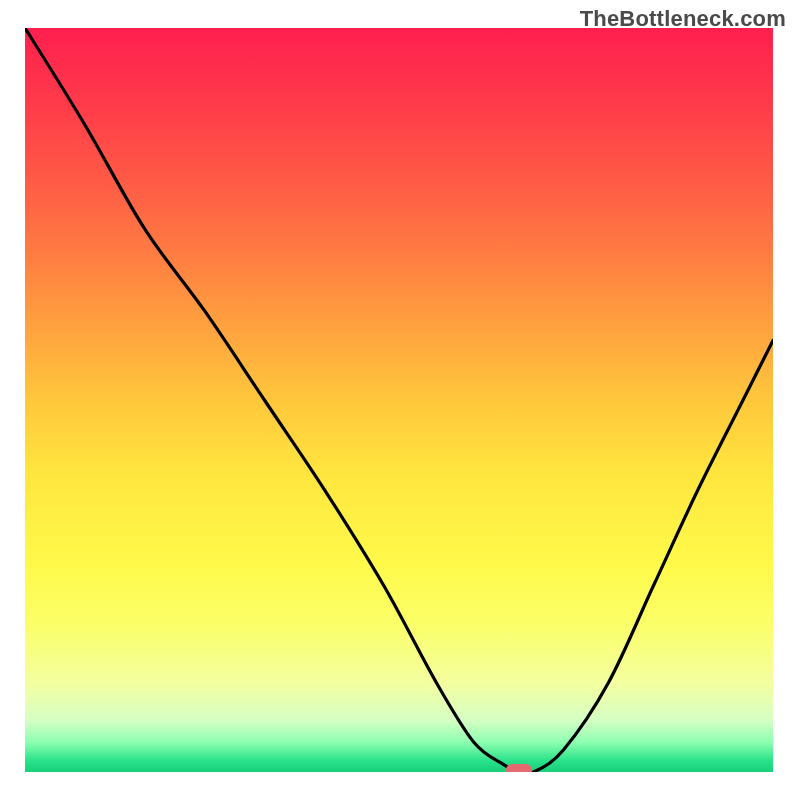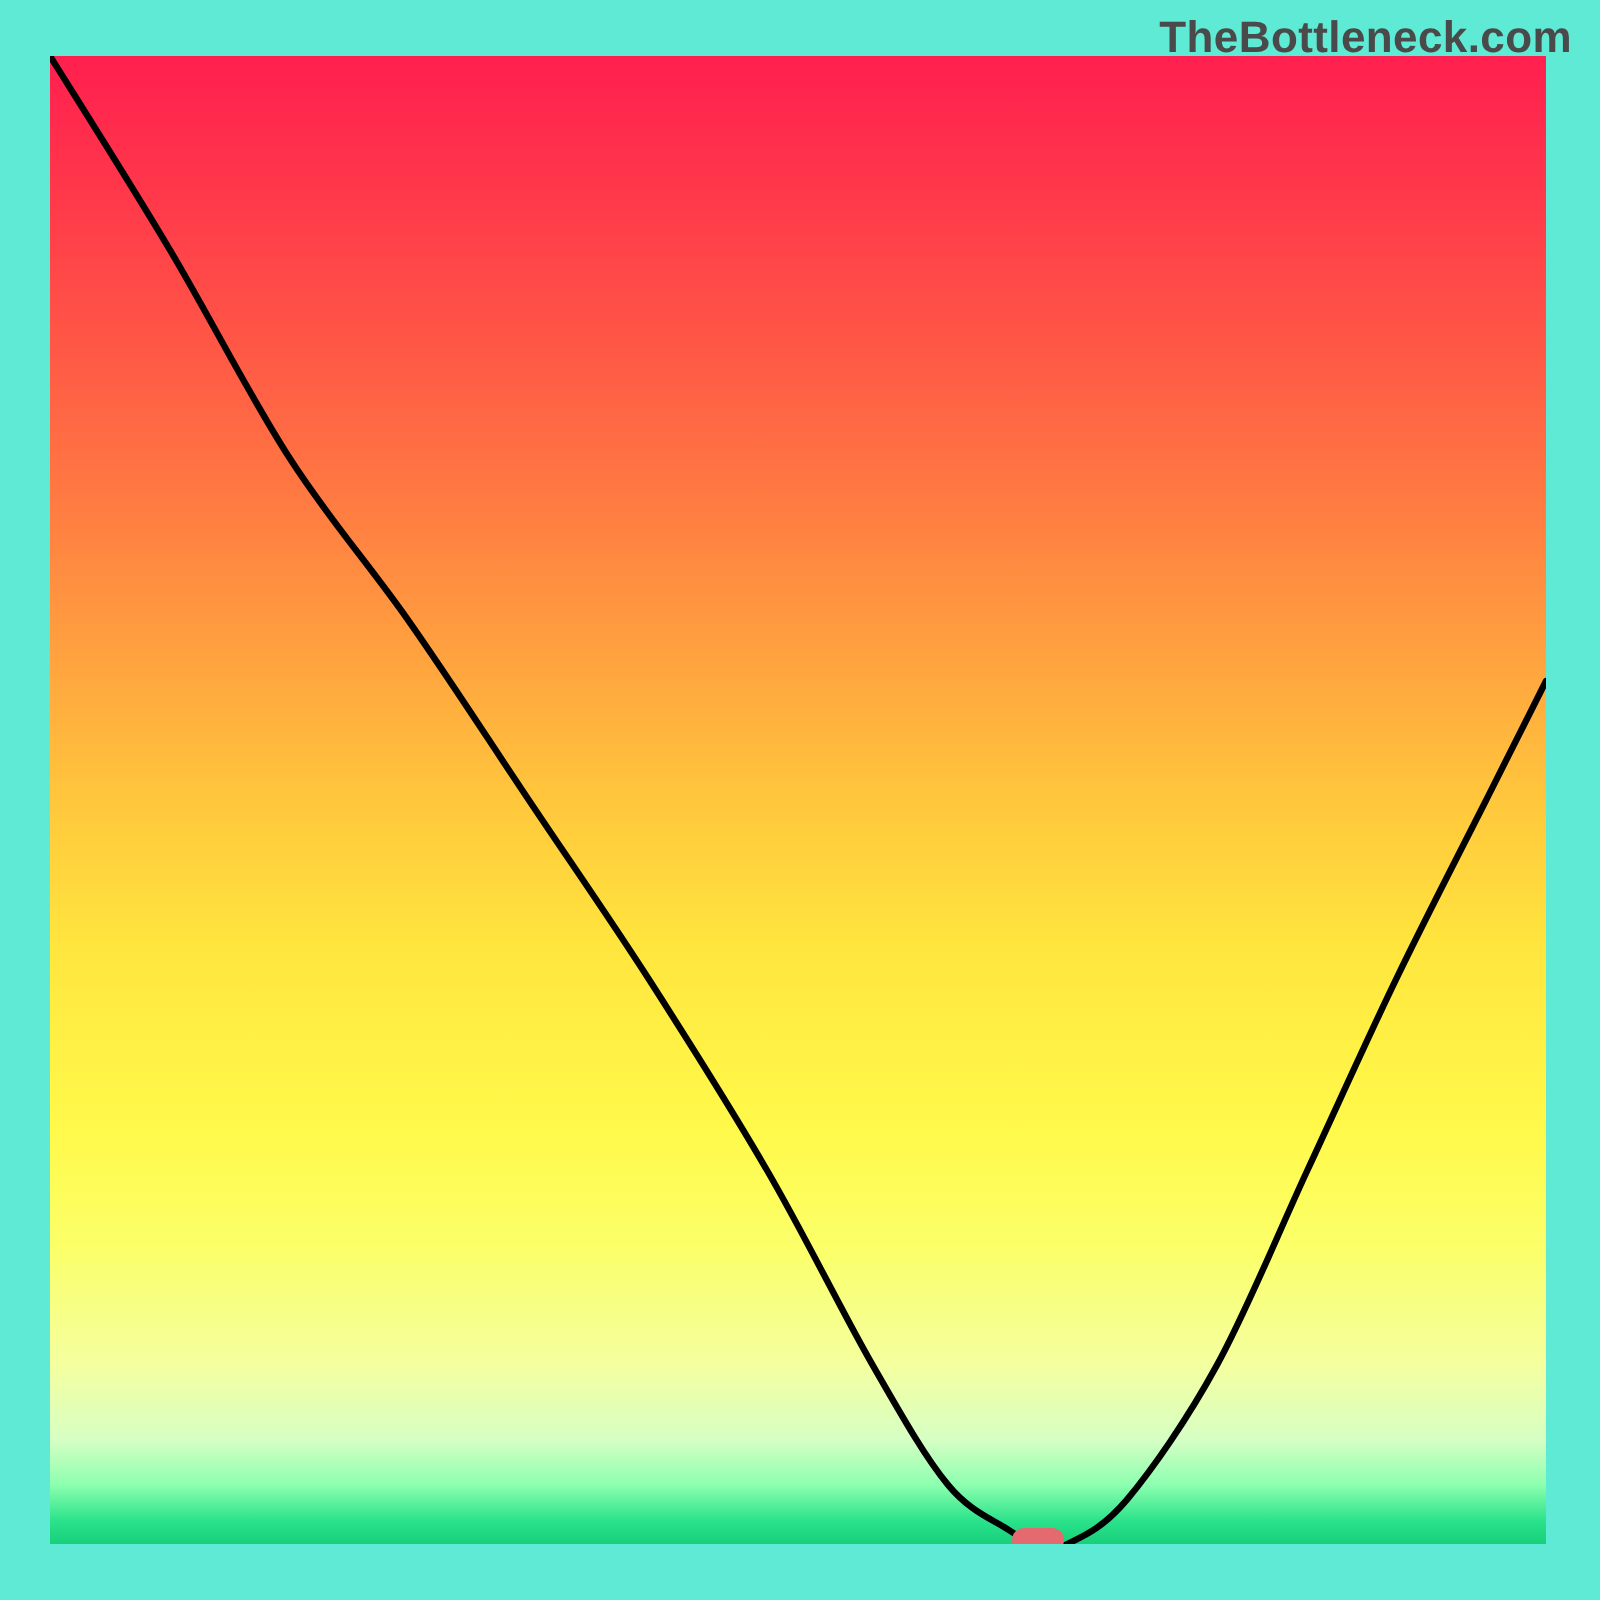--- a/index.html
+++ b/index.html
@@ -8,21 +8,21 @@
     width: 800px;
     height: 800px;
     background: #000;
     overflow: hidden;
     font-family: Arial, Helvetica, sans-serif;
   }
   .frame {
     position: relative;
     width: 800px;
     height: 800px;
-    background: #5eead4;
+    background: #ffffff;
   }
   .watermark {
     position: absolute;
     top: 6px;
     right: 14px;
     color: #4a4a4a;
     font-size: 22px;
     font-weight: 600;
     letter-spacing: 0.2px;
     z-index: 10;

